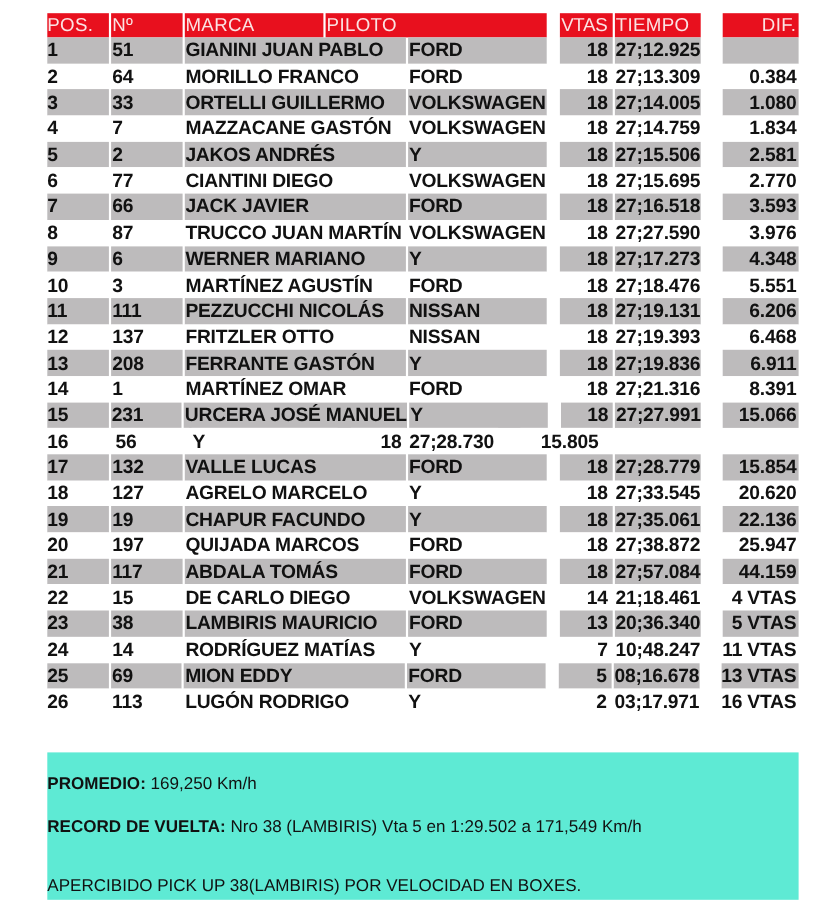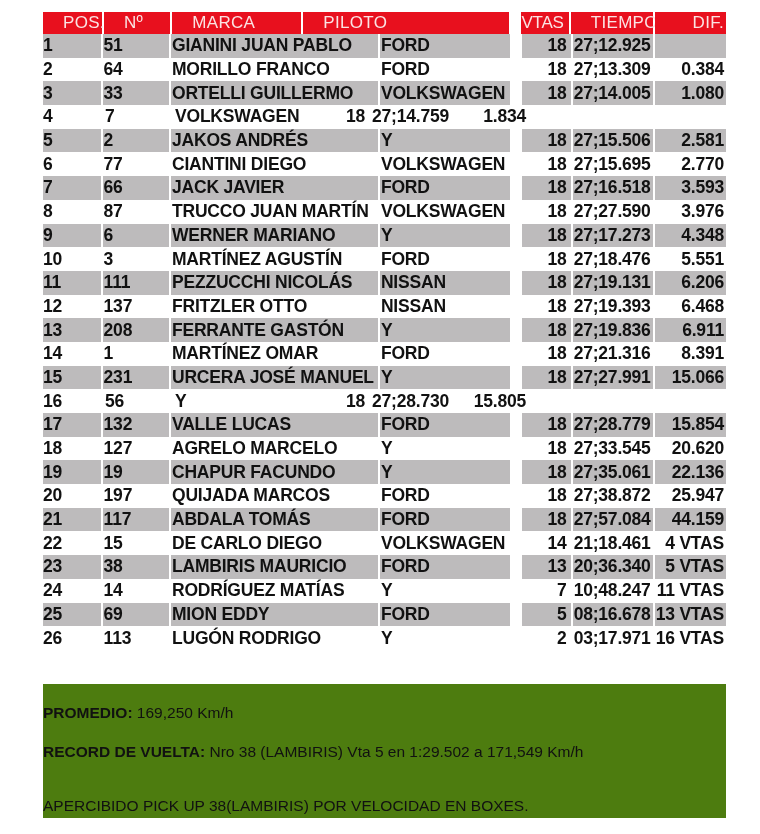--- a/index.html
+++ b/index.html
@@ -36,43 +36,42 @@
       white-space: nowrap;
       overflow: visible;
       letter-spacing: -0.2px;
     }
     .c-pos   { width: 59px; padding-left: 0px; }
     .c-num   { width: 68px; padding-left: 1px; margin-left: 2px; }
     .c-pil   { width: 212px; padding-left: 1px; margin-left: 2px; }
     .c-mar   { width: 133px; padding-left: 1px; margin-left: 2px; }
     .c-vtas  { width: 50px; justify-content: flex-end; padding-right: 4px; margin-left: 12px; }
     .c-tie   { width: 82px; padding-left: 1px; margin-left: 2px; }
-    .c-dif   { width: 73px; justify-content: flex-end; padding-right: 2px; margin-left: 2px; }
+    .c-dif   { width: 73px; justify-content: flex-end; padding-right: 2px; margin-left: 20px; }
 
     .header .cell {
       background: #e8101e;
       color: #fbe3e3;
       font-weight: normal;
       font-size: 17px;
       letter-spacing: 0.3px;
-      padding-left: 20px;
     }
     .header { height: 21.5px; margin-bottom: 0.5px; }
     .header .c-vtas { justify-content: flex-start; padding-left: 1px; padding-right: 0; letter-spacing: -0.3px; }
 
     .row.shaded .cell { background: #bdbbbc; }
     .row.plain .cell { background: #ffffff; }
 
     .notes {
       position: absolute;
       left: 43px;
       top: 684px;
       width: 683px;
       height: 134px;
-      background: #4d7c0f;
+      background: #5eead4;
       font-size: 15.5px;
     }
     .note {
       position: absolute;
       left: 0;
       white-space: nowrap;
     }
     .note b { font-weight: bold; }
     .note-1 { top: 20px; }
     .note-2 { top: 59px; }
@@ -115,20 +114,21 @@
         <div class="cell c-num">33</div>
         <div class="cell c-pil">ORTELLI GUILLERMO</div>
         <div class="cell c-mar">VOLKSWAGEN</div>
         <div class="cell c-vtas">18</div>
         <div class="cell c-tie">27;14.005</div>
         <div class="cell c-dif">1.080</div>
       </div>
       <div class="row plain">
         <div class="cell c-pos">4</div>
         <div class="cell c-num">7</div>
+        <div class="cell c-pil">MAZZACANE GASTÓN</div>
         <div class="cell c-mar">VOLKSWAGEN</div>
         <div class="cell c-vtas">18</div>
         <div class="cell c-tie">27;14.759</div>
         <div class="cell c-dif">1.834</div>
       </div>
       <div class="row shaded">
         <div class="cell c-pos">5</div>
         <div class="cell c-num">2</div>
         <div class="cell c-pil">JAKOS ANDRÉS</div>
         <div class="cell c-mar">Y</div>

